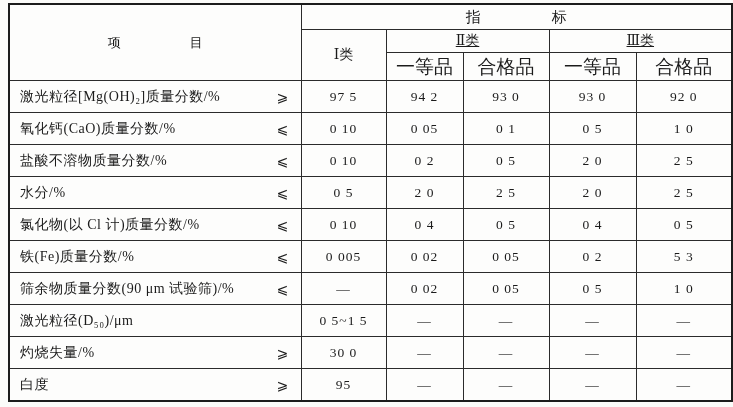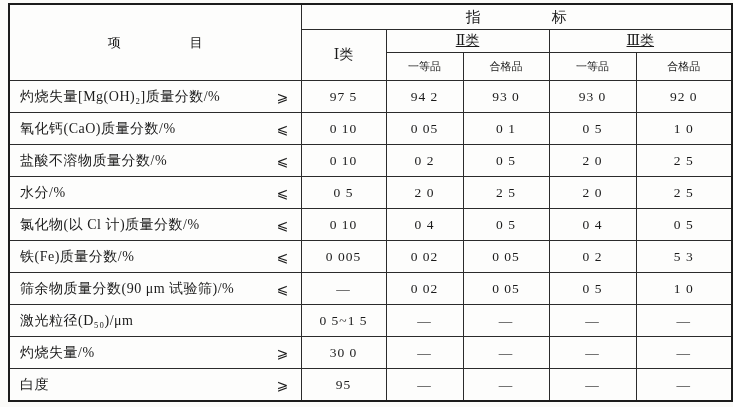--- a/index.html
+++ b/index.html
@@ -32,21 +32,21 @@
     padding: 0;
     font-weight: normal;
     text-align: center;
     vertical-align: middle;
     overflow: hidden;
     white-space: nowrap;
   }
   
   th.h-indicator { height: 24px; font-size: 15px; letter-spacing: 2px; }
   th.h-class     { height: 22px; font-size: 14px; text-decoration: underline; }
-  th.h-grade     { height: 27px; font-size: 11px; }
+  th.h-grade     { height: 27px; font-size: 19px; }
   th.h-item      { font-size: 13px; }
   th.h-class1    { font-size: 14px; }
   .wide-gap { letter-spacing: 28px; padding-left: 28px; text-align: right; }
   
   tr.data-row td { height: 31px; font-size: 13.5px; }
   td.item-cell { text-align: left; }
   .item-wrap {
     display: flex;
     align-items: center;
     justify-content: space-between;
@@ -98,21 +98,21 @@
         <th class="h-grade">一等品</th>
         <th class="h-grade">合格品</th>
         <th class="h-grade">一等品</th>
         <th class="h-grade">合格品</th>
       </tr>
     </thead>
     <tbody>
         <tr class="data-row">
           <td class="item-cell">
             <div class="item-wrap">
-              <span class="item-label">灼烧失量[Mg(OH)₂]质量分数/%</span>
+              <span class="item-label">激光粒径[Mg(OH)₂]质量分数/%</span>
               <span class="item-symbol">⩾</span>
             </div>
           </td>
           <td class="value-cell">97 5</td>
           <td class="value-cell">94 2</td>
           <td class="value-cell">93 0</td>
           <td class="value-cell">93 0</td>
           <td class="value-cell">92 0</td>
         </tr>
         <tr class="data-row">

